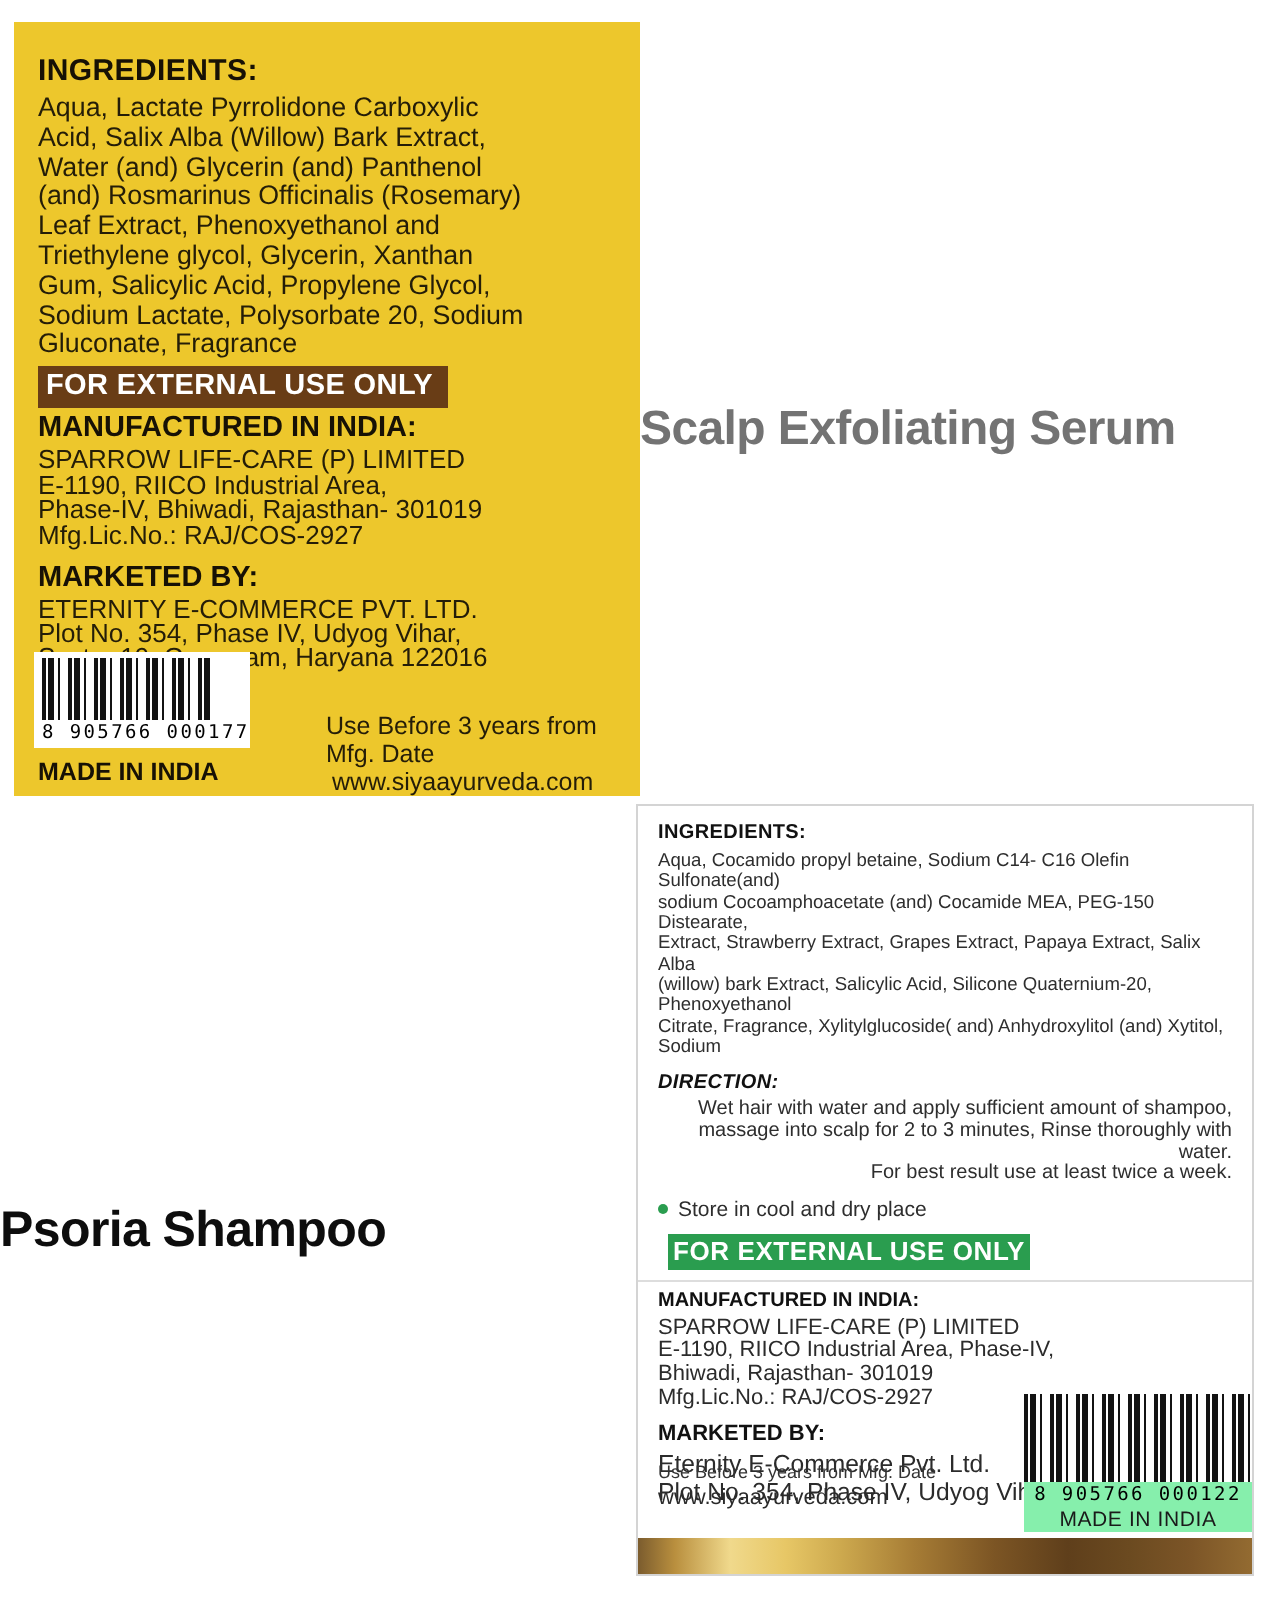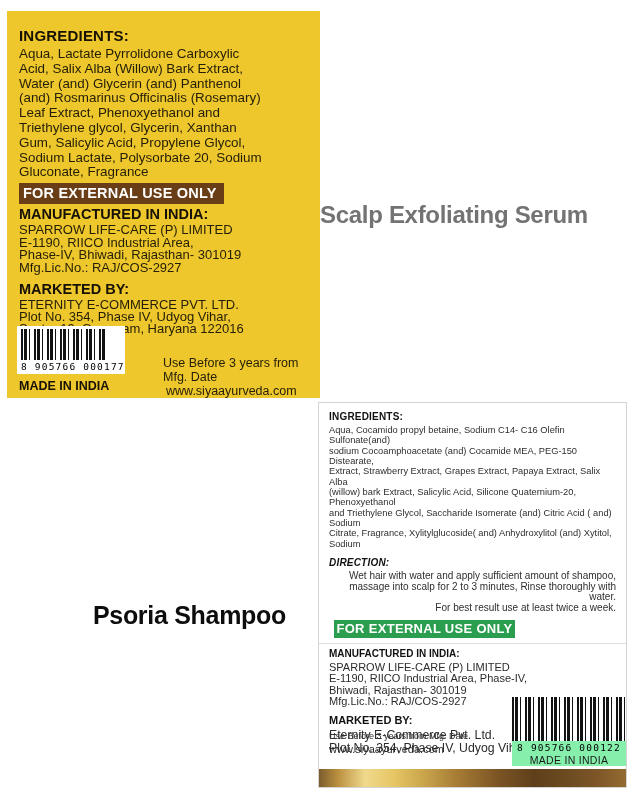--- a/index.html
+++ b/index.html
@@ -24,21 +24,21 @@
   .serum-bc .bars { height:31px; }
   .bc-digits { font-family:"DejaVu Sans Mono", monospace; font-size:9.5px; letter-spacing:1.2px;
     text-align:center; color:#000; margin-top:1px; white-space:nowrap; }
   .serum-madein { position:absolute; left:12px; top:368px; font-size:12.5px; font-weight:bold; color:#171105; }
   .serum-usebefore { position:absolute; left:156px; top:345px; font-size:12.5px; line-height:14px; color:#241d08; }
   .serum-usebefore .l2 { padding-left:3px; }
 
   
   .title-serum { position:absolute; left:320px; top:201px; width:354px; text-align:left;
     font-size:24px; font-weight:bold; color:#737373; letter-spacing:-.3px; }
-  .title-shampoo { position:absolute; left:0px; top:601px; width:286px; text-align:right;
+  .title-shampoo { position:absolute; left:0px; top:601px; width:286px; text-align:left;
     font-size:25px; font-weight:bold; color:#0d0d0d; letter-spacing:-.3px; }
 
   
   .shampoo-label { position:absolute; left:318px; top:402px; width:309px; height:386px;
     background:#fff; border:1px solid #d4d4d4; box-sizing:border-box; padding:8px 10px 0 10px; color:#2b2b2b; }
   .sh-heading { font-size:10px; font-weight:bold; color:#111; margin:0 0 3px 0; letter-spacing:.2px; }
   .sh-heading-dir { font-size:10px; font-weight:bold; color:#111; margin:8px 0 3px 0; letter-spacing:.2px;font-style:italic; }
   .sh-ing-line { font-size:9.3px; line-height:10.35px; color:#2e2e2e; }
   .sh-dir-line { font-size:10px; line-height:10.6px; color:#2e2e2e;text-align:right; }
   .bullet-row { margin-top:6px; display:flex; align-items:center; gap:5px; font-size:10.5px; color:#2e2e2e; }
@@ -105,29 +105,32 @@
   <div class="title-serum">Scalp Exfoliating Serum</div>
   <div class="title-shampoo">Psoria Shampoo</div>
 
   <div class="shampoo-label">
     <div class="sh-heading">INGREDIENTS:</div>
     <div>
         <div class="sh-ing-line">Aqua, Cocamido propyl betaine, Sodium C14- C16 Olefin Sulfonate(and)</div>
         <div class="sh-ing-line">sodium Cocoamphoacetate (and) Cocamide MEA, PEG-150 Distearate,</div>
         <div class="sh-ing-line">Extract, Strawberry Extract, Grapes Extract, Papaya Extract, Salix Alba</div>
         <div class="sh-ing-line">(willow) bark Extract, Salicylic Acid, Silicone Quaternium-20, Phenoxyethanol</div>
-        <div class="sh-ing-line">and Triethylene Glycol, Saccharide Isomerate (and) Citric Acid ( and) Sodium</div>
         <div class="sh-ing-line">Citrate, Fragrance, Xylitylglucoside( and) Anhydroxylitol (and) Xytitol, Sodium</div>
       </div>
     <div class="sh-heading-dir">DIRECTION:</div>
     <div>
         <div class="sh-dir-line">Wet hair with water and apply sufficient amount of shampoo,</div>
         <div class="sh-dir-line">massage into scalp for 2 to 3 minutes, Rinse thoroughly with water.</div>
         <div class="sh-dir-line">For best result use at least twice a week.</div>
       </div>
+    <div class="bullet-row">
+      <span class="bullet-dot"></span>
+      <span>Store in cool and dry place</span>
+    </div>
     <div class="banner-green">FOR EXTERNAL USE ONLY</div>
     <hr class="sh-divider">
     <div class="sh-heading-sm">MANUFACTURED IN INDIA:</div>
     <div>
         <div class="sh-addr-line">SPARROW LIFE-CARE (P) LIMITED</div>
         <div class="sh-addr-line">E-1190, RIICO Industrial Area, Phase-IV,</div>
         <div class="sh-addr-line">Bhiwadi, Rajasthan- 301019</div>
         <div class="sh-addr-line">Mfg.Lic.No.: RAJ/COS-2927</div>
       </div>
     <div class="sh-heading-sm2">MARKETED BY:</div>

